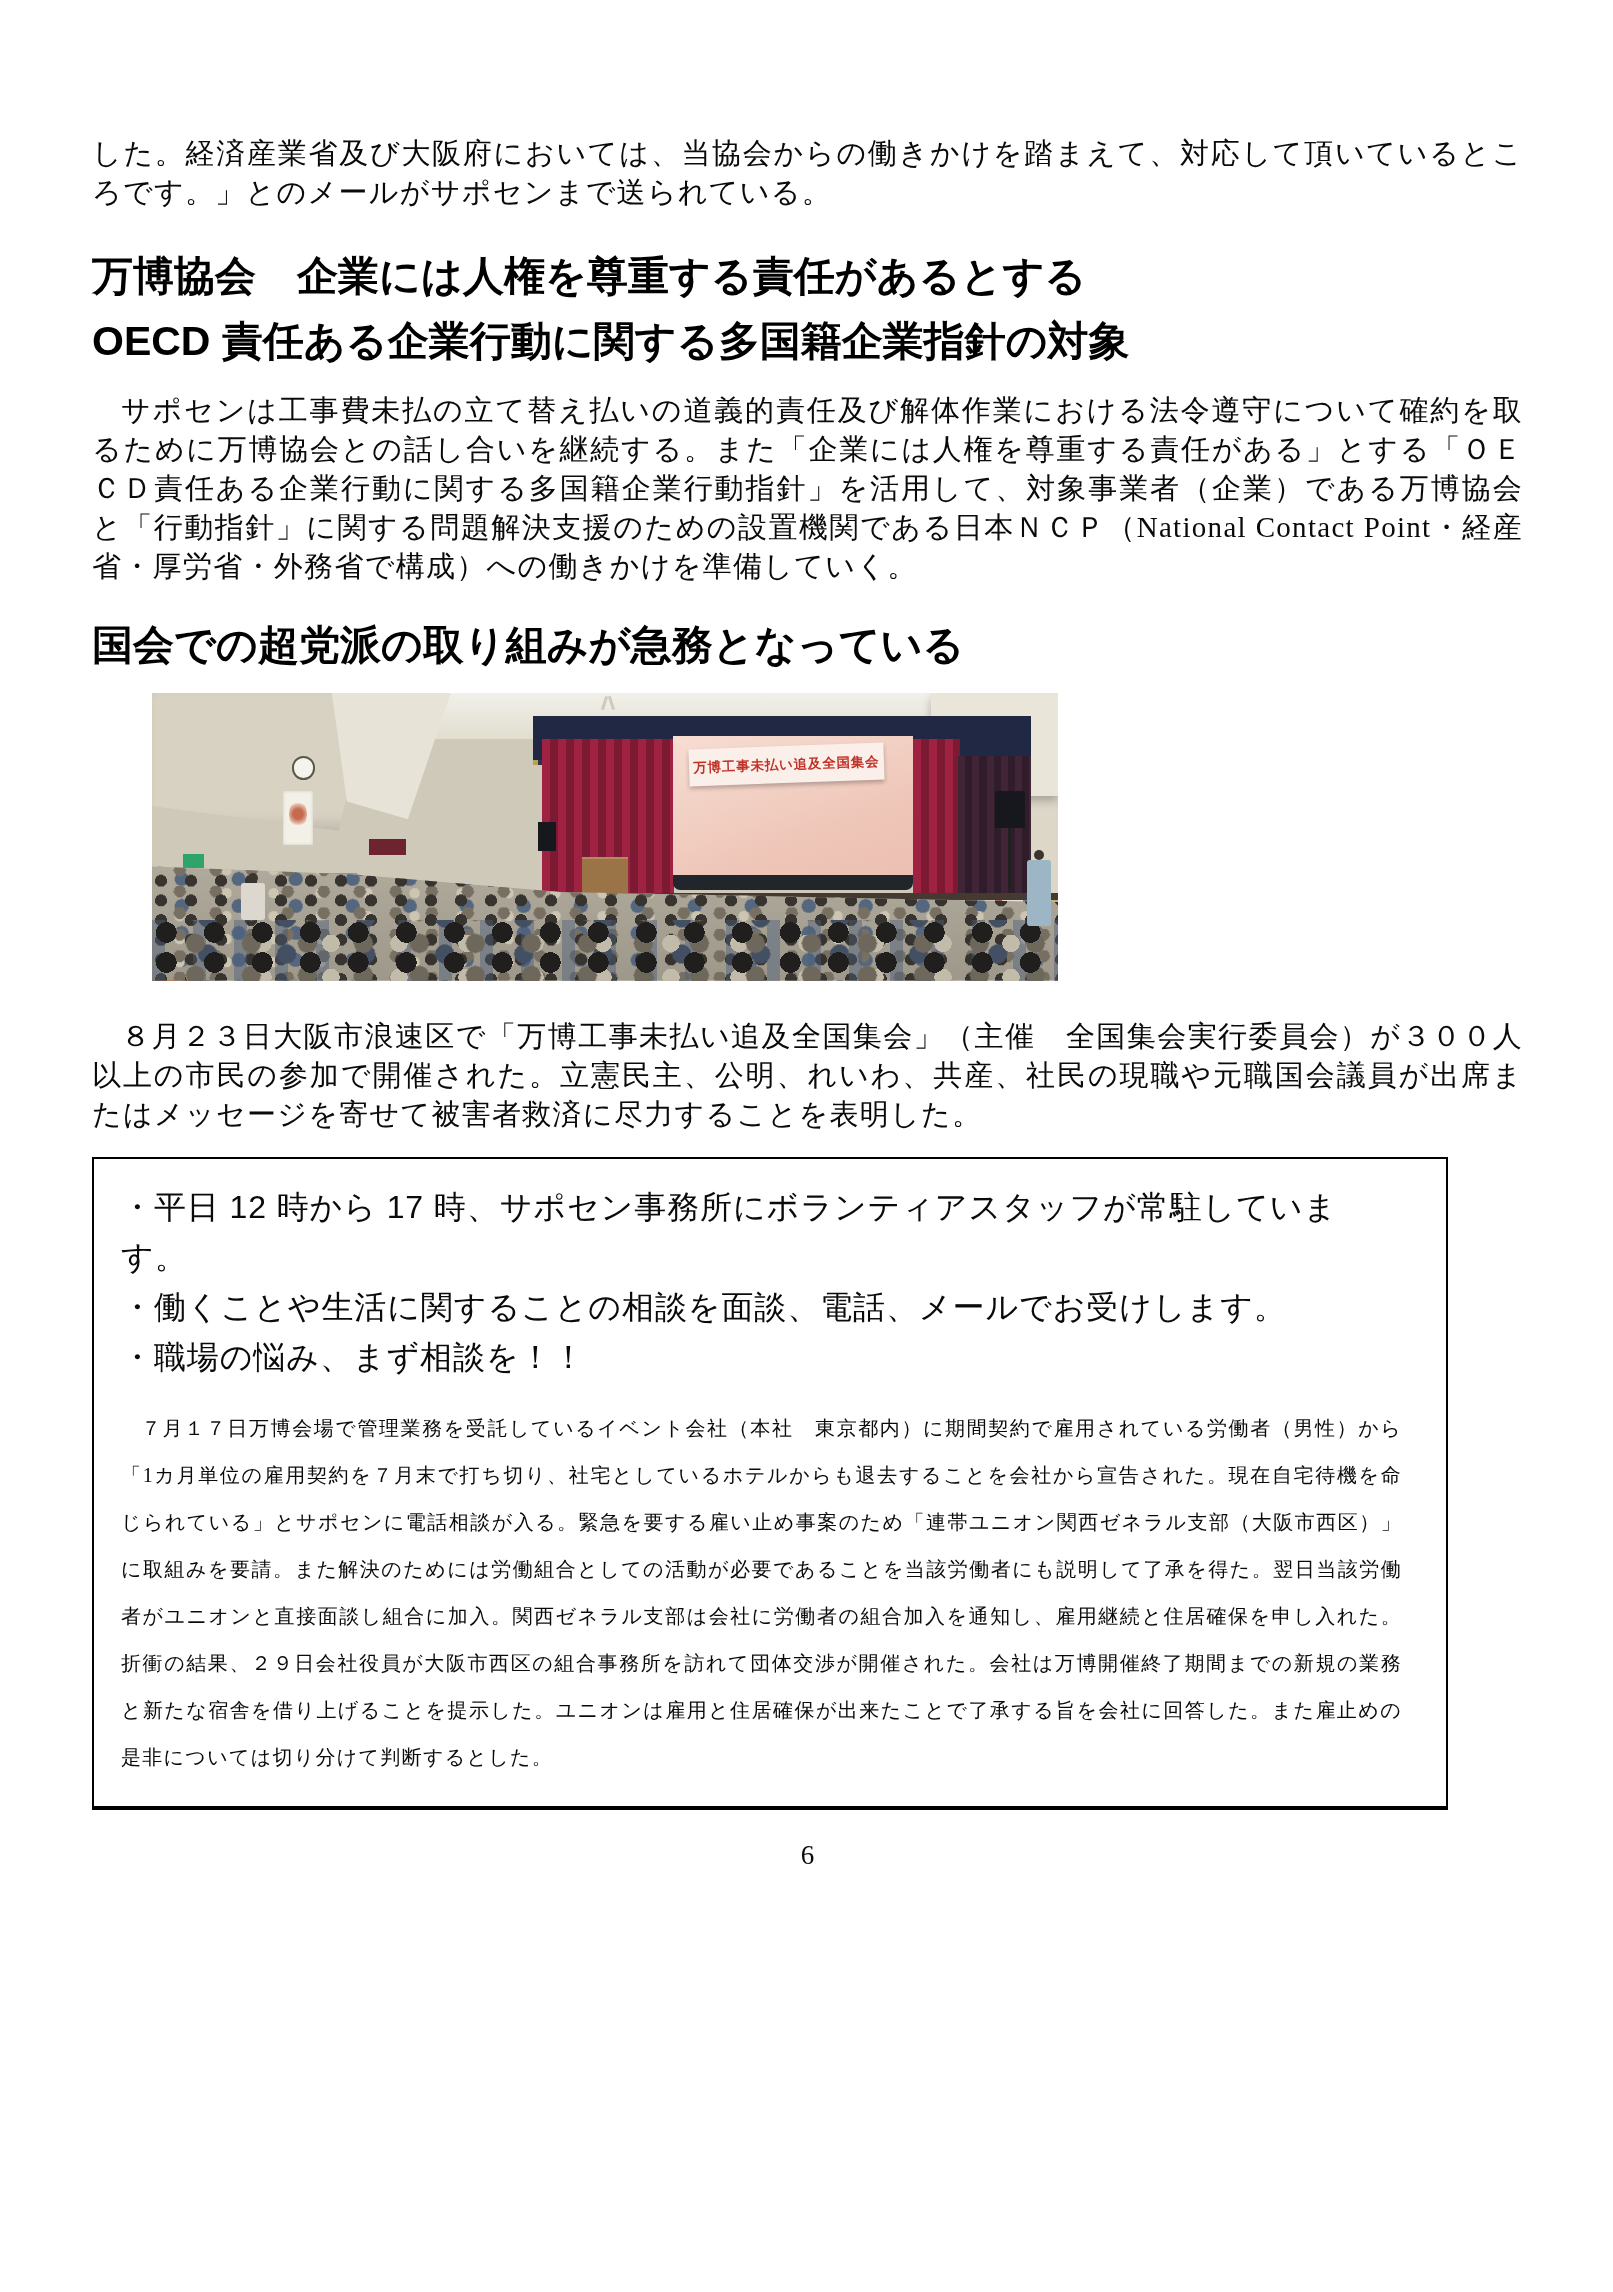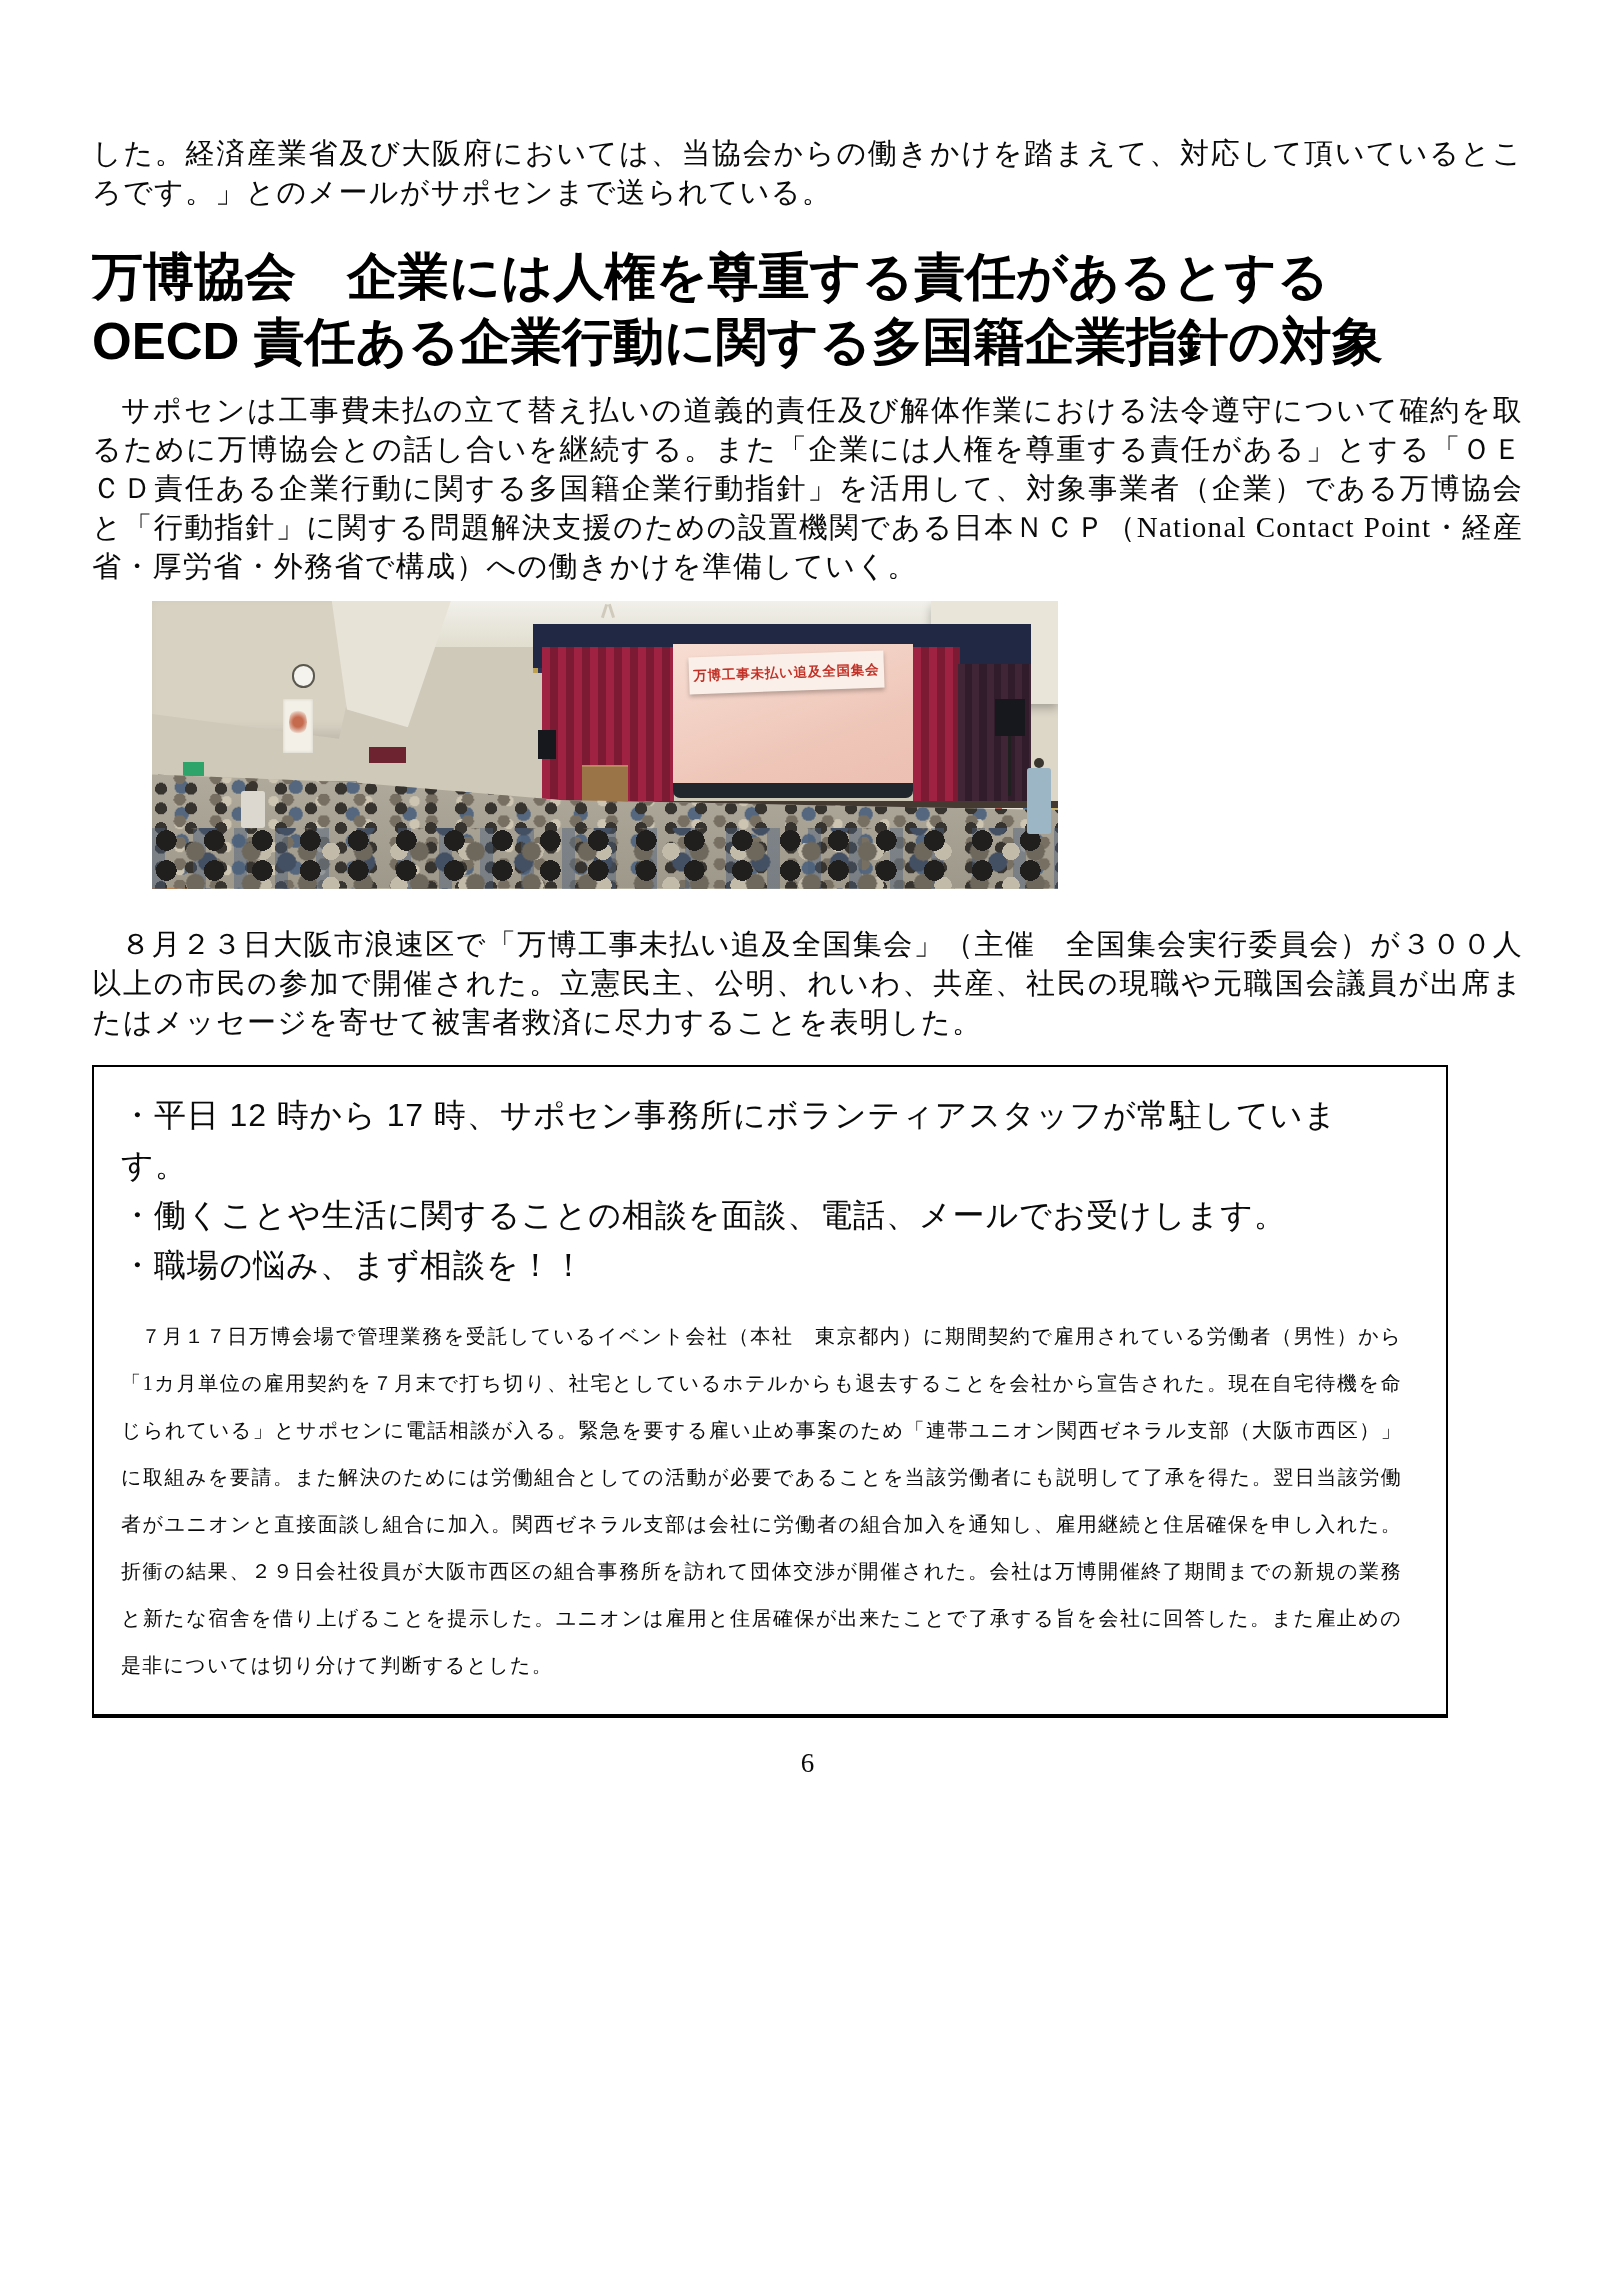--- a/index.html
+++ b/index.html
@@ -25,21 +25,21 @@
     text-align:justify;margin:0;
   }
   .intro{margin-top:14.3px;}
   .indent{text-indent:1em;}
   .s1body{margin-top:17px;}
   .lead{margin-top:32px;}
   .s2body{margin-top:36px;}
   
   .bigh{
     font-family:"Liberation Sans","DejaVu Sans",sans-serif;
-    font-weight:600;font-size:51px;line-height:65px;
+    font-weight:600;font-size:41px;line-height:65px;
     letter-spacing:0;margin:0;color:#000;
   }
   .h1{margin-top:32px;}
   .h2{margin-top:27px;}
   
   .photo{
     position:relative;width:906px;height:288px;
     margin:14.3px 0 0 60px;overflow:hidden;
     background:#cfc9b9;
   }
@@ -137,20 +137,21 @@
 <div class="page">
 
 
   <p class="para intro">した。経済産業省及び大阪府においては、当協会からの働きかけを踏まえて、対応して頂いているところです。」とのメールがサポセンまで送られている。</p>
 
   <h1 class="bigh h1"><span>万博協会　企業には人権を尊重する責任があるとする</span><br>
   <span>OECD 責任ある企業行動に関する多国籍企業指針の対象</span></h1>
 
   <p class="para indent s1body">サポセンは工事費未払の立て替え払いの道義的責任及び解体作業における法令遵守について確約を取るために万博協会との話し合いを継続する。また「企業には人権を尊重する責任がある」とする「ＯＥＣＤ責任ある企業行動に関する多国籍企業行動指針」を活用して、対象事業者（企業）である万博協会と「行動指針」に関する問題解決支援のための設置機関である日本ＮＣＰ（National Contact Point・経産省・厚労省・外務省で構成）への働きかけを準備していく。</p>
 
+  <h1 class="bigh h2">国会での超党派の取り組みが急務となっている</h1>
 
 
   <figure class="photo">
     <div class="pw-ceiling"></div>
     <div class="pw-facet-a"></div>
     <div class="pw-facet-b"></div>
     <div class="pw-rightwall"></div>
     <div class="pw-rightoverhang"></div>
     <div class="pw-valance"></div>
     <div class="pw-emblem-bar pw-emblem-1"></div>

